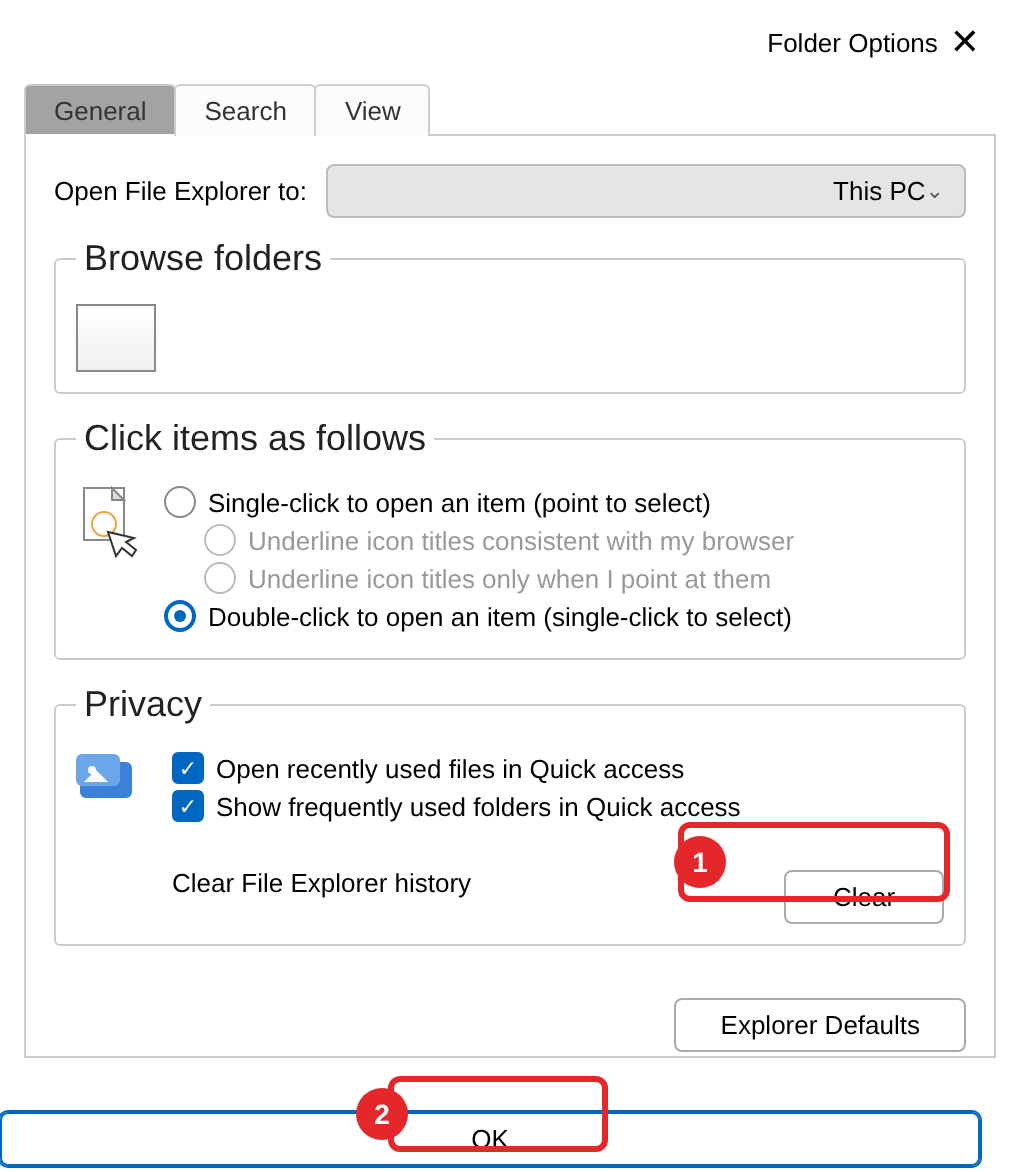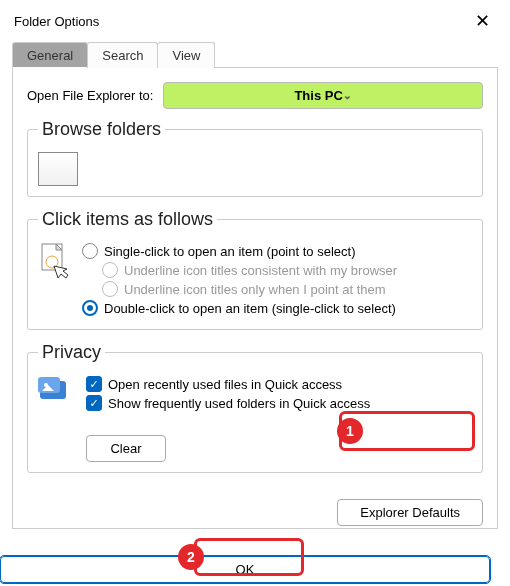--- a/index.html
+++ b/index.html
@@ -11,21 +11,21 @@
       margin: 0;
       padding: 0;
       background: #fff;
       width: 510px;
       height: 586px;
       position: relative;
     }
     .titlebar {
       display: flex;
       align-items: center;
-      justify-content: space-between;
+      justify-content: flex-end;
       padding: 10px 14px 10px 14px;
       height: 42px;
     }
     .close-x {
       font-size: 18px;
       cursor: pointer;
       padding: 0 6px;
     }
     .tabs {
       display: flex;
@@ -68,24 +68,23 @@
       gap: 10px;
       margin-bottom: 10px;
     }
     .select {
       flex: 1;
       border: 1px solid #bbb;
       border-radius: 4px;
       padding: 5px 10px;
       display: flex;
       align-items: center;
-      justify-content: center;
-      cursor: pointer;
-      background: #bef264;
-      font-weight: bold;
+      justify-content: flex-end;
+      cursor: pointer;
+      background: #e5e5e5;
     }
     fieldset {
       border: 1px solid #ccc;
       border-radius: 3px;
       margin: 0 0 12px 0;
       padding: 10px 10px 10px 10px;
     }
     legend {
       padding: 0 4px;
       color: #222;
@@ -315,20 +314,21 @@
       <div class="options-col">
         <div class="check-row">
           <span class="checkbox checked">✓</span>
           <span>Open recently used files in Quick access</span>
         </div>
         <div class="check-row">
           <span class="checkbox checked">✓</span>
           <span>Show frequently used folders in Quick access</span>
         </div>
         <div class="clear-row">
+          <span>Clear File Explorer history</span>
           <div class="btn">Clear</div>
         </div>
       </div>
     </div>
   </fieldset>
 
   <div class="restore-row">
     <div class="btn">Explorer Defaults</div>
   </div>
 

